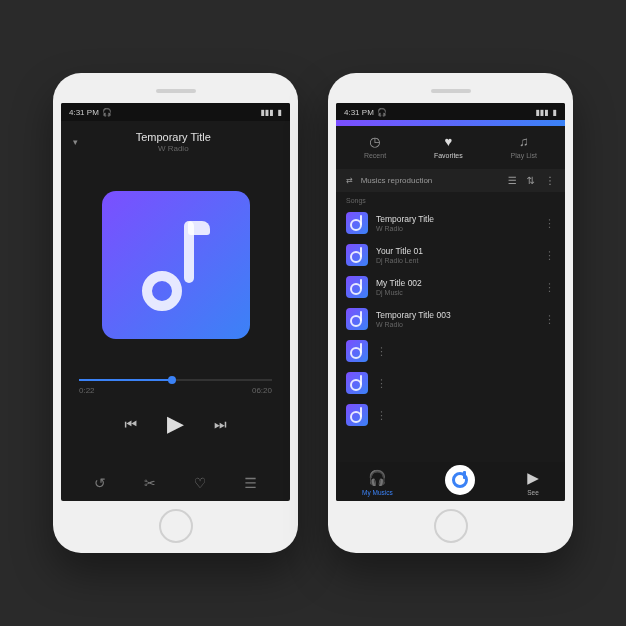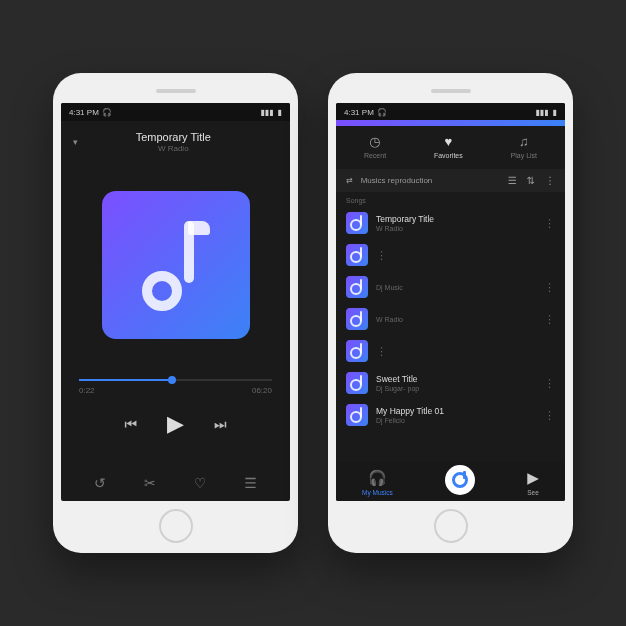--- a/index.html
+++ b/index.html
@@ -291,54 +291,52 @@
       <div class="song-row">
           <div class="song-thumb"></div>
           <div class="song-info">
             <div class="song-title">Temporary Title</div>
             <div class="song-artist">W Radio</div>
           </div>
           <span class="song-more">⋮</span>
         </div>
       <div class="song-row">
           <div class="song-thumb"></div>
-          <span class="song-more">⋮</span>
-        </div>
-      <div class="song-row">
-          <div class="song-thumb"></div>
           <div class="song-info">
+            <div class="song-title">Your Title 01</div>
+            <div class="song-artist">Dj Radio Lent</div>
+          </div>
+          <span class="song-more">⋮</span>
+        </div>
+      <div class="song-row">
+          <div class="song-thumb"></div>
+          <div class="song-info">
+            <div class="song-title">My Title 002</div>
             <div class="song-artist">Dj Music</div>
           </div>
           <span class="song-more">⋮</span>
         </div>
       <div class="song-row">
           <div class="song-thumb"></div>
           <div class="song-info">
+            <div class="song-title">Temporary Title 003</div>
             <div class="song-artist">W Radio</div>
           </div>
           <span class="song-more">⋮</span>
         </div>
       <div class="song-row">
           <div class="song-thumb"></div>
           <span class="song-more">⋮</span>
         </div>
       <div class="song-row">
           <div class="song-thumb"></div>
-          <div class="song-info">
-            <div class="song-title">Sweet Title</div>
-            <div class="song-artist">Dj Sugar- pop</div>
-          </div>
-          <span class="song-more">⋮</span>
-        </div>
-      <div class="song-row">
-          <div class="song-thumb"></div>
-          <div class="song-info">
-            <div class="song-title">My Happy Title 01</div>
-            <div class="song-artist">Dj Felicio</div>
-          </div>
+          <span class="song-more">⋮</span>
+        </div>
+      <div class="song-row">
+          <div class="song-thumb"></div>
           <span class="song-more">⋮</span>
         </div>
     </div>
 
     <div class="pl-bottom-nav">
       <div class="pl-nav-item">
         <div class="pl-nav-icon">🎧</div>
         <div class="pl-nav-label">My Musics</div>
       </div>
       <div class="pl-nav-center">

